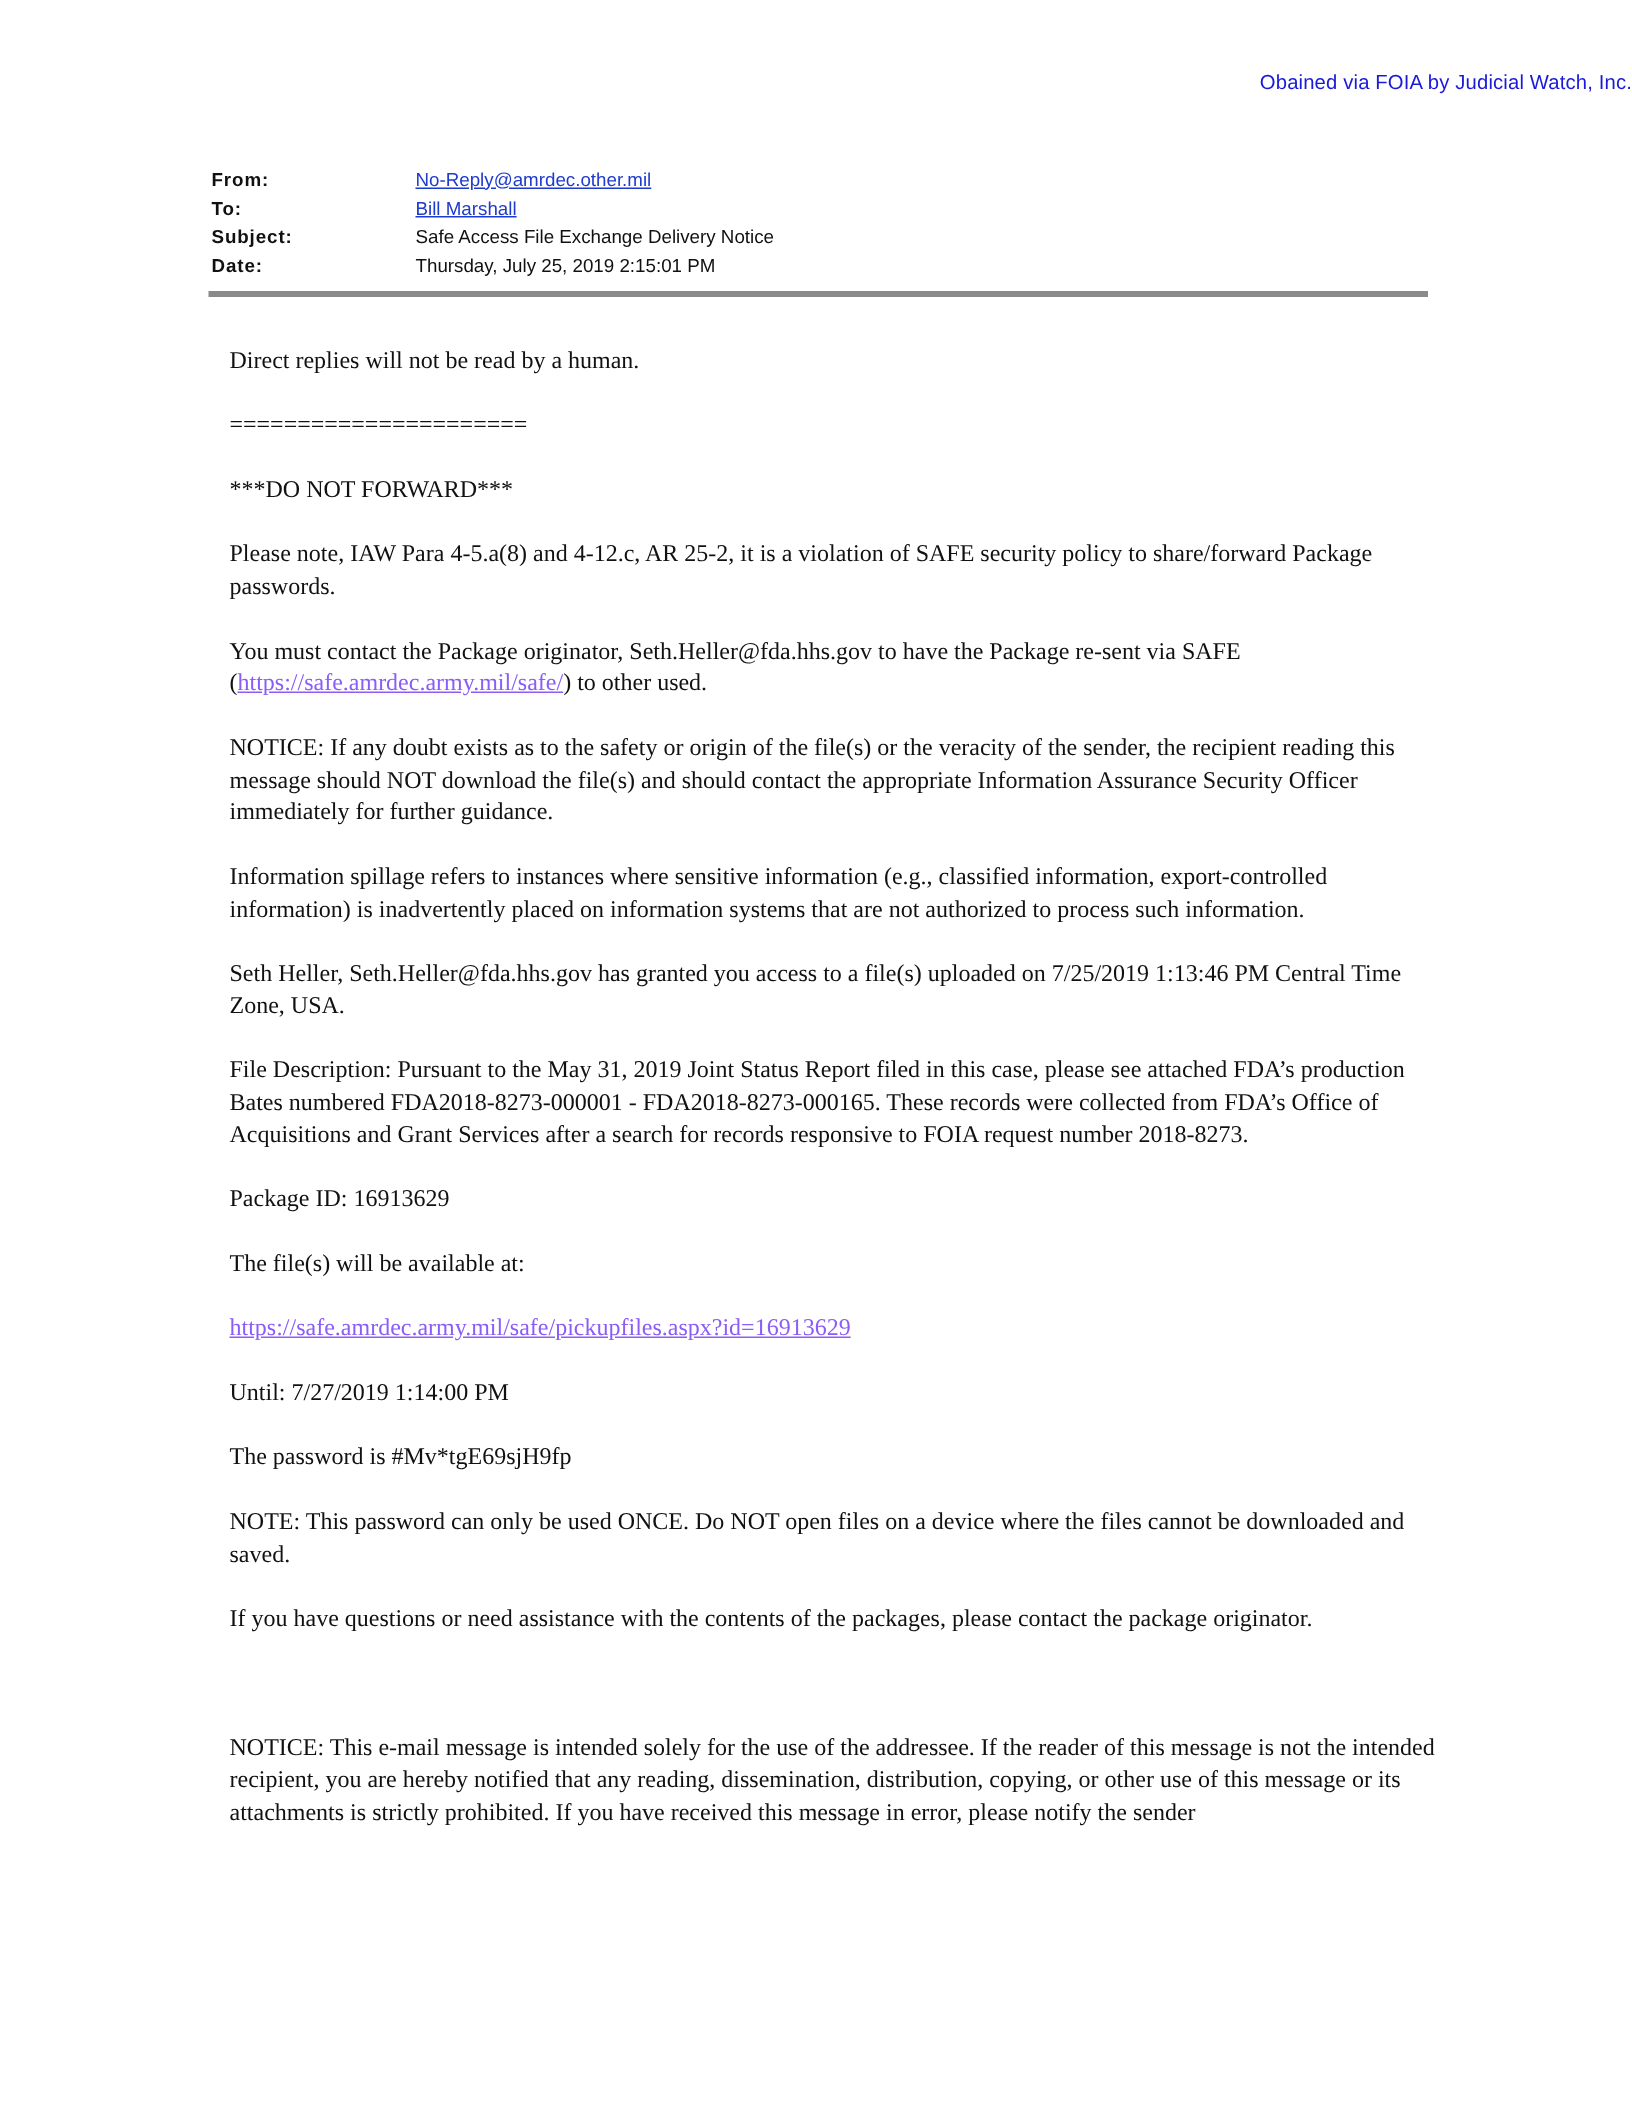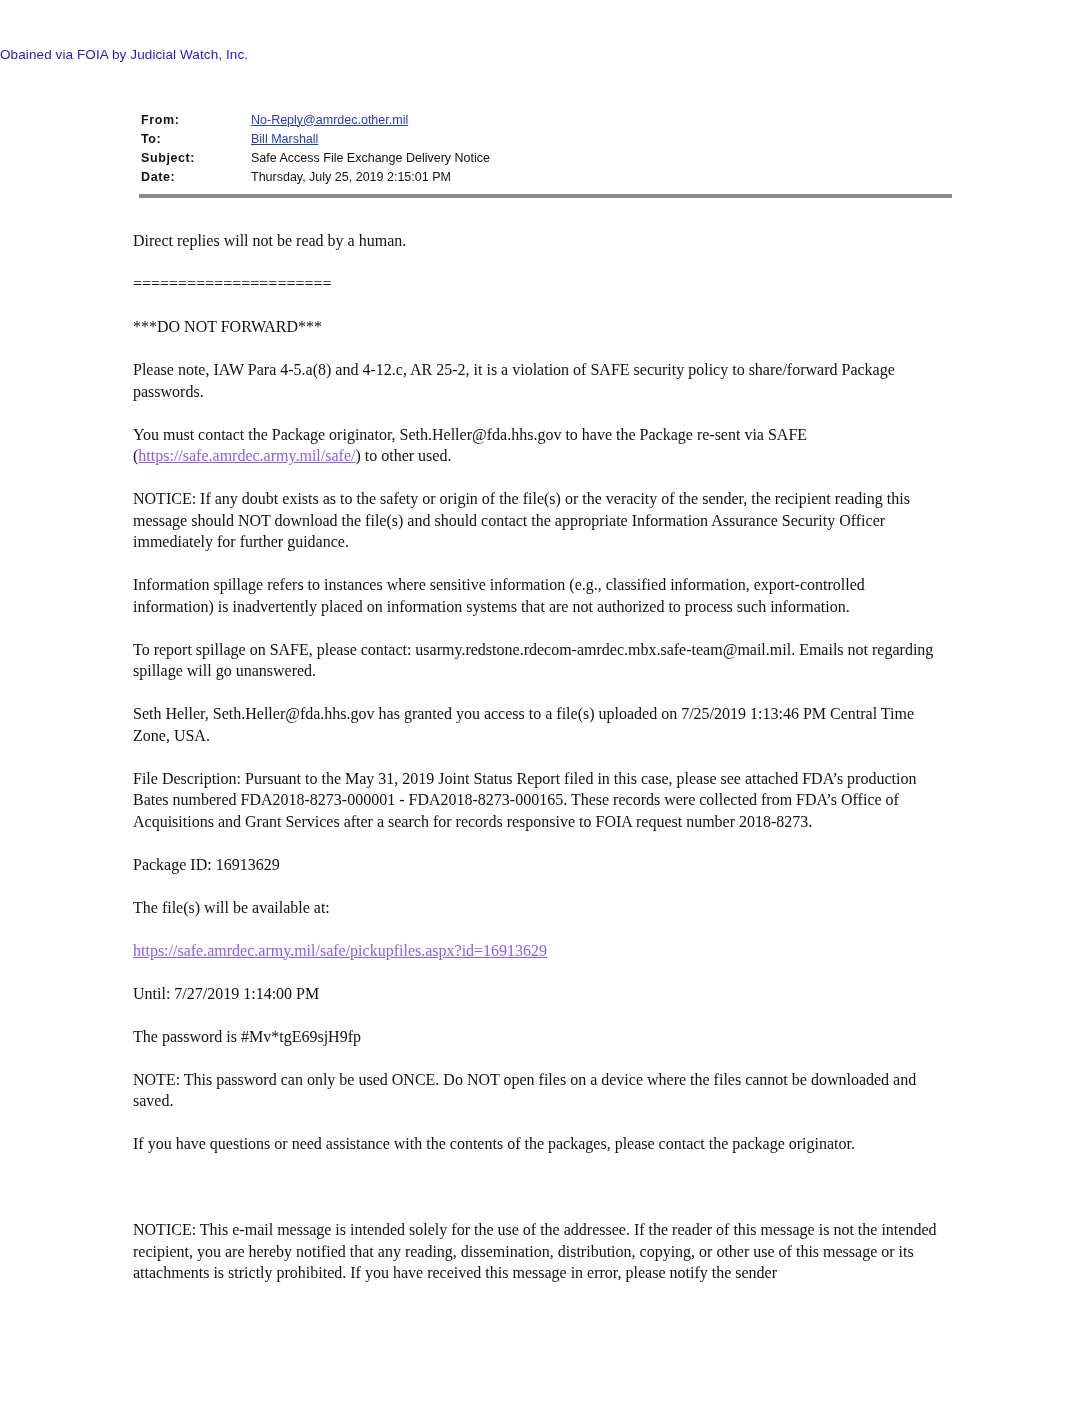--- a/index.html
+++ b/index.html
@@ -13,59 +13,59 @@
       position: relative;
       overflow: hidden;
       font-family: "Liberation Serif", serif;
       color: #111111;
     }
     .watermark {
       position: absolute;
       top: 47px;
       left: 0;
       width: 1088px;
-      text-align: left;
+      text-align: right;
       font-family: "Liberation Sans", sans-serif;
       font-size: 13.5px;
       color: #1a1ad8;
       letter-spacing: 0.1px;
     }
     .header {
       position: absolute;
       top: 110px;
       left: 141px;
       font-family: "Liberation Sans", sans-serif;
       font-size: 12.5px;
     }
     .header-row {
       display: flex;
       height: 19px;
       align-items: center;
     }
     .header-label {
-      width: 110px;
+      width: 136px;
       font-weight: bold;
       letter-spacing: 0.6px;
     }
     .header-value a, .link {
       color: #1f3bcc;
       text-decoration: underline;
     }
     .rule {
       position: absolute;
       top: 194px;
       left: 139px;
       width: 813px;
       height: 4px;
       background: #8a8a8a;
     }
     .body-text {
       position: absolute;
       top: 230px;
-      left: 133px;
+      left: 153px;
       width: 815px;
       font-size: 16px;
       line-height: 21.5px;
     }
     .body-text p {
       margin: 0 0 21.5px 0;
     }
     .spacer-lg { height: 43px; }
     .body-text a {
       color: #8b5cf6;
@@ -99,21 +99,20 @@
 <div class="rule"></div>
 
 <div class="body-text">
   <p>Direct replies will not be read by a human.</p>
   <p>======================</p>
   <p>***DO NOT FORWARD***</p>
   <p>Please note, IAW Para 4-5.a(8) and 4-12.c, AR 25-2, it is a violation of SAFE security policy to share/forward Package passwords.</p>
   <p><span>You must contact the Package originator, Seth.Heller@fda.hhs.gov to have the Package re-sent via SAFE (</span><a>https://safe.amrdec.army.mil/safe/</a><span>) to other used.</span></p>
   <p>NOTICE: If any doubt exists as to the safety or origin of the file(s) or the veracity of the sender, the recipient reading this message should NOT download the file(s) and should contact the appropriate Information Assurance Security Officer immediately for further guidance.</p>
   <p>Information spillage refers to instances where sensitive information (e.g., classified information, export-controlled information) is inadvertently placed on information systems that are not authorized to process such information.</p>
-  <p>To report spillage on SAFE, please contact: usarmy.redstone.rdecom-amrdec.mbx.safe-team@mail.mil. Emails not regarding spillage will go unanswered.</p>
   <p>Seth Heller, Seth.Heller@fda.hhs.gov has granted you access to a file(s) uploaded on 7/25/2019 1:13:46 PM Central Time Zone, USA.</p>
   <p>File Description:  Pursuant to the May 31, 2019 Joint Status Report filed in this case, please see attached FDA’s production Bates numbered FDA2018-8273-000001 - FDA2018-8273-000165.   These records were collected from FDA’s Office of Acquisitions and Grant Services after a search for records responsive to FOIA request number 2018-8273.</p>
   <p>Package ID: 16913629</p>
   <p>The file(s) will be available at:</p>
   <p><a>https://safe.amrdec.army.mil/safe/pickupfiles.aspx?id=16913629</a></p>
   <p>Until: 7/27/2019 1:14:00 PM</p>
   <p>The password is #Mv*tgE69sjH9fp</p>
   <p>NOTE: This password can only be used ONCE. Do NOT open files on a device where the files cannot be downloaded and saved.</p>
   <p>If you have questions or need assistance with the contents of the packages, please contact the package originator.</p>
   <div class="spacer-lg"></div>

